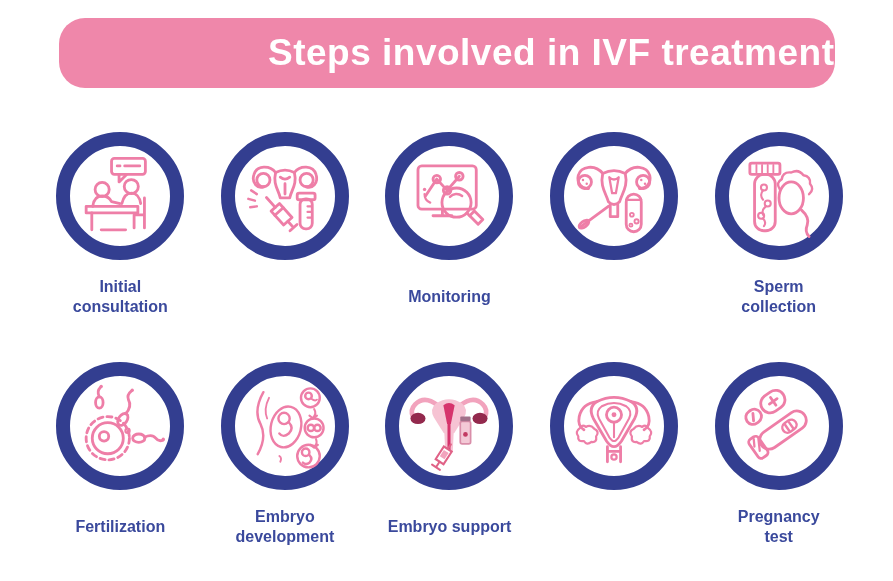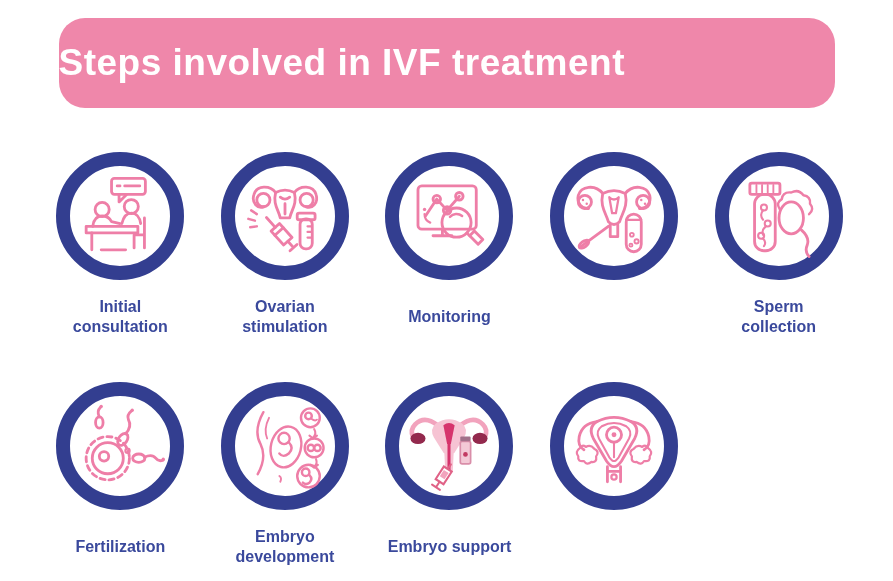--- a/index.html
+++ b/index.html
@@ -6,22 +6,22 @@
     --pink:#ee7ea7;
     --pink-light:#f2a3bd;
     --navy:#333e90;
     --label:#3a499c;
     --banner:#ef87aa;
   }
   *{margin:0;padding:0;box-sizing:border-box;}
   html,body{width:893px;height:581px;background:#ffffff;overflow:hidden;
     font-family:"Liberation Sans", sans-serif;}
   .banner{
-    width:776px;height:90px;margin:18px auto 0;background:var(--banner);
-    border-radius:26px;display:flex;align-items:center;justify-content:flex-start;
+    width:776px;height:70px;margin:18px auto 0;background:var(--banner);
+    border-radius:26px;display:flex;align-items:center;justify-content:flex-end;
   }
   .banner-title{
     color:#ffffff;font-size:37px;font-weight:700;letter-spacing:.5px;
   }
   .grid{
     margin-top:44px;padding:0 32px 0 38px;display:grid;
     grid-template-columns:repeat(5,1fr);row-gap:42px;
   }
   .cell{display:flex;flex-direction:column;align-items:center;}
   .ring{
@@ -82,22 +82,20 @@
             <rect x="44" y="58" width="12" height="20"></rect>
             <path d="M44 64 h12 M50 78 v9 M45 87 h10"></path>
           </g>
           <path d="M14 44 l6 4 M11 53 l7 2 M13 62 l7 -1" stroke-width="2.6"></path>
           <rect x="66" y="53" width="13" height="32" rx="6"></rect>
           <rect x="63" y="47" width="19" height="7" rx="2"></rect>
           <path d="M74 61 h4 M74 67 h4 M74 73 h4" stroke-width="2.4"></path>
         </g>
       </svg>
     </div>
-    <div class="step-label">Ovarian
-stimulation</div>
   </div>
 
   <div class="cell">
     <div class="ring">
       <svg viewBox="0 0 100 100">
         <g class="ink" stroke-width="3">
           <rect x="17" y="18" width="62" height="46" rx="4"></rect>
           <polyline points="25,50 37,32 48,44 61,29"></polyline>
           <circle cx="37" cy="32" r="4"></circle>
           <circle cx="48" cy="44" r="4"></circle>
@@ -256,14 +254,33 @@
           <path d="M68 24 Q84 26 87 40 Q89 50 82 54"></path>
           <path d="M14 52 q-6 4 -2 9 q-1 6 6 5 q3 5 8 1 q6 1 5 -6 q4 -5 -2 -8 q-4 -5 -9 -2 q-4 -3 -6 1 Z" stroke-width="2.4"></path>
           <path d="M86 52 q6 4 2 9 q1 6 -6 5 q-3 5 -8 1 q-6 1 -5 -6 q-4 -5 2 -8 q4 -5 9 -2 q4 -3 6 1 Z" stroke-width="2.4"></path>
           <path d="M43 72 V88 M57 72 V88 M43 77 H57"></path>
           <circle cx="50" cy="83" r="2.8" stroke-width="2.4"></circle>
         </g>
       </svg>
     </div>
   </div>
 
+  <div class="cell">
+    <div class="ring">
+      <svg viewBox="0 0 100 100">
+        <g class="ink" stroke-width="3" transform="rotate(-35 50 50)">
+          <rect x="25" y="19" width="17" height="15" rx="7.5"></rect>
+          <path d="M35 23 l-4 7"></path>
+          <rect x="46" y="15" width="27" height="20" rx="10"></rect>
+          <path d="M60 20 v10 M55 25 h10"></path>
+          <rect x="23" y="46" width="56" height="20" rx="10"></rect>
+          <rect x="51" y="51" width="16" height="11" rx="5.5" stroke-width="2.6"></rect>
+          <path d="M56 53 v7 M61 53 v7" stroke-width="2.6"></path>
+          <rect x="13" y="44" width="12" height="24" rx="4"></rect>
+          <path d="M20 46 l-4 7 M24 49 l-6 11" stroke-width="2.4"></path>
+        </g>
+      </svg>
+    </div>
+    <div class="step-label">Pregnancy
+test</div>
+  </div>
 
 </div>
 
 </body></html>

